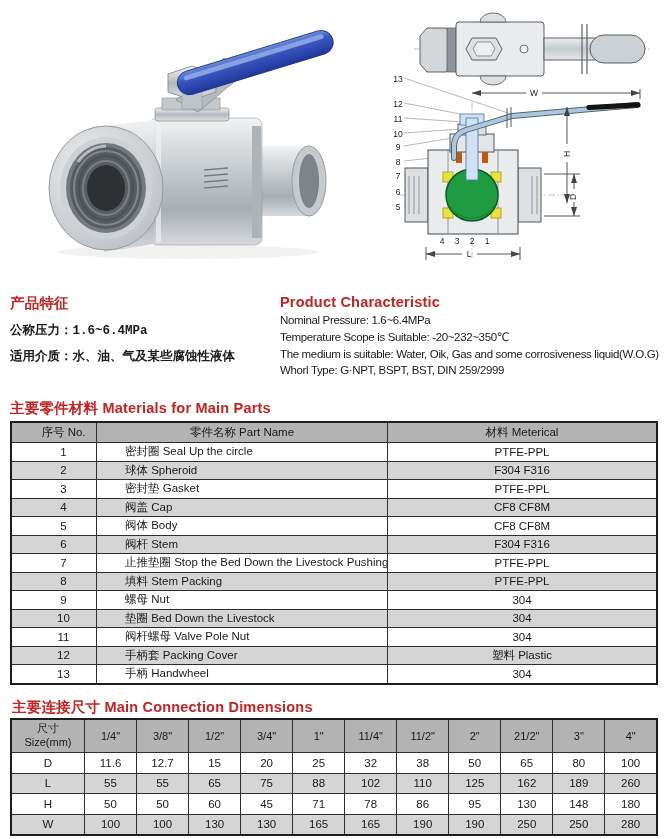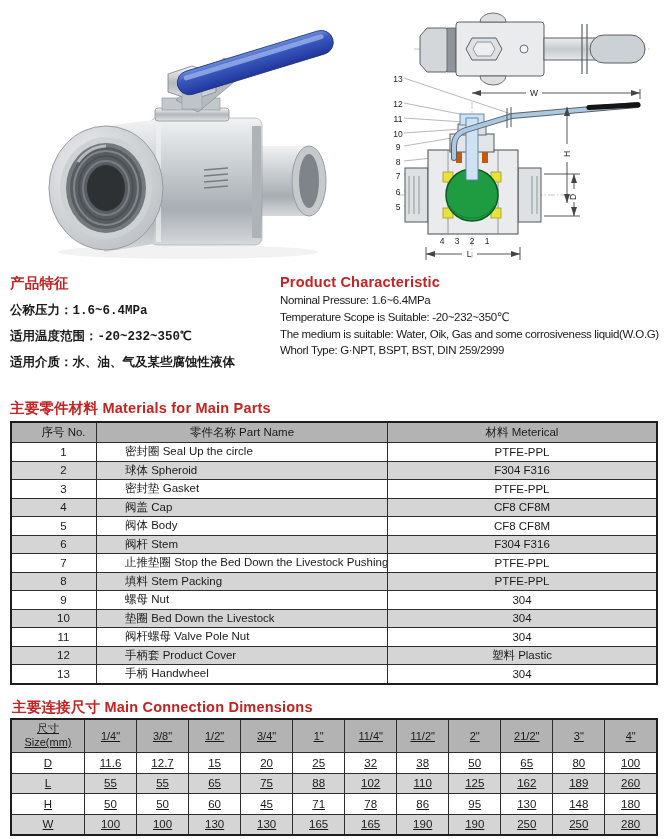--- a/index.html
+++ b/index.html
@@ -10,36 +10,36 @@
   }
   svg{display:block}
   .photo-wrap{position:absolute;left:28px;top:12px;width:338px;height:252px;}
   .diagram-wrap{position:absolute;left:384px;top:6px;width:282px;height:258px;}
 
   .red-heading{color:#c52222;font-size:14.5px;font-weight:bold;letter-spacing:.2px;}
   .char-cn{position:absolute;left:10px;top:274px;width:268px;}
   .char-en{position:absolute;left:280px;top:274px;width:388px;}
   .char-cn .line{font-size:12.5px;font-weight:bold;margin-top:9px;white-space:nowrap;font-family:Liberation Mono, monospace;}
   .char-en .line{font-size:11.5px;font-weight:normal;margin-top:4px;white-space:nowrap;letter-spacing:-0.35px;}
-  .char-cn .red-heading,.char-en .red-heading{margin-bottom:3px;}
+  .char-cn .red-heading,.char-en .red-heading{margin-bottom:3px;margin-top:20px;}
 
   .mat-title{position:absolute;left:10px;top:399px;}
   .dim-title{position:absolute;left:12px;top:698px;}
 
   table{border-collapse:collapse;table-layout:fixed;background:#fff;}
   th,td{border:1px solid #2e2e2e;font-weight:normal;padding:0;text-align:center;
         font-size:11.5px;overflow:hidden;white-space:nowrap;}
   .mat-table{position:absolute;left:10px;top:421px;width:648px;border:2px solid #1d1d1d;}
   .mat-table th{height:19px;background:#b3b3b3;}
   .mat-table td{height:17.5px;}
   .mat-table tr.alt td{background:#d5d5d5;}
   .mat-table .c-no{width:65px;padding-left:19px;}
   .mat-table .c-name{width:290px;}
   .mat-table td.c-name{text-align:left;padding-left:28px;}
-  .dim-table{position:absolute;left:10px;top:718px;width:648px;border:2px solid #1d1d1d;text-decoration:underline;}
+  .dim-table{position:absolute;left:10px;top:718px;width:648px;border:2px solid #1d1d1d;}
   .dim-table th{height:32px;background:#b3b3b3;font-size:11px;}
   .dim-table td{height:19.5px;}
   .dim-table tr.alt td{background:#d5d5d5;}
   .dim-table .c-size{width:72px;}
   .size-head div{line-height:1.25;}
 </style>
 </head>
 <body>
 
 <div class="photo-wrap">
@@ -252,21 +252,20 @@
     <text x="186" y="148" transform="rotate(-90 186 148)">H</text>
     <text x="192" y="191" transform="rotate(-90 192 191)">D</text>
     <text x="85" y="251">L</text>
   </g>
 </svg>
 </div>
 
 <div class="char-cn">
   <div class="red-heading">产品特征</div>
   <div class="line">公称压力：1.6~6.4MPa</div>
-  <div class="line">适用温度范围：-20~232~350℃</div>
   <div class="line">适用介质：水、油、气及某些腐蚀性液体</div>
 </div>
 <div class="char-en">
   <div class="red-heading">Product Characteristic</div>
   <div class="line">Nominal Pressure: 1.6~6.4MPa</div>
   <div class="line">Temperature Scope is Suitable: -20~232~350℃</div>
   <div class="line">The medium is suitable: Water, Oik, Gas and some corrosiveness liquid(W.O.G)</div>
   <div class="line">Whorl Type: G·NPT, BSPT, BST, DIN 259/2999</div>
 </div>
 
@@ -330,21 +329,21 @@
         <td class="c-name">垫圈 Bed Down the Livestock</td>
         <td>304</td>
       </tr>
     <tr>
         <td class="c-no">11</td>
         <td class="c-name">阀杆螺母 Valve Pole Nut</td>
         <td>304</td>
       </tr>
     <tr class="alt">
         <td class="c-no">12</td>
-        <td class="c-name">手柄套 Product Cover</td>
+        <td class="c-name">手柄套 Packing Cover</td>
         <td>塑料 Plastic</td>
       </tr>
     <tr>
         <td class="c-no">13</td>
         <td class="c-name">手柄 Handwheel</td>
         <td>304</td>
       </tr>
   </tbody>
 </table>
 

